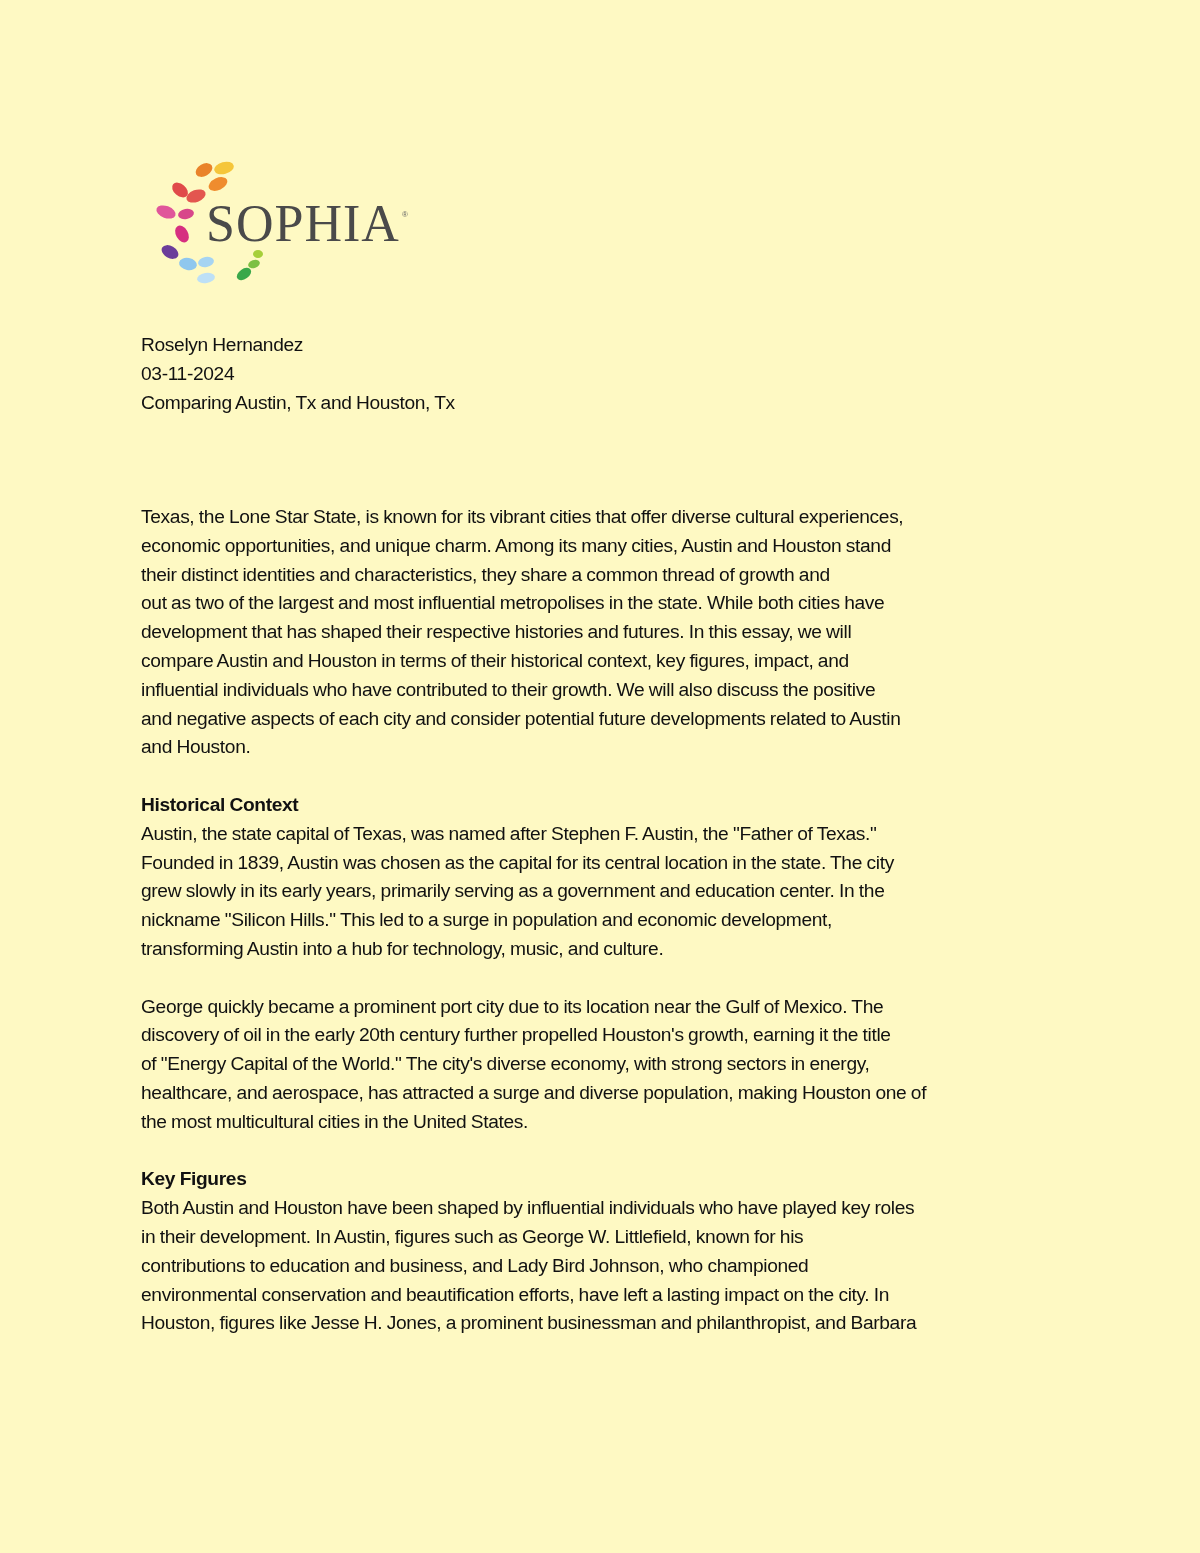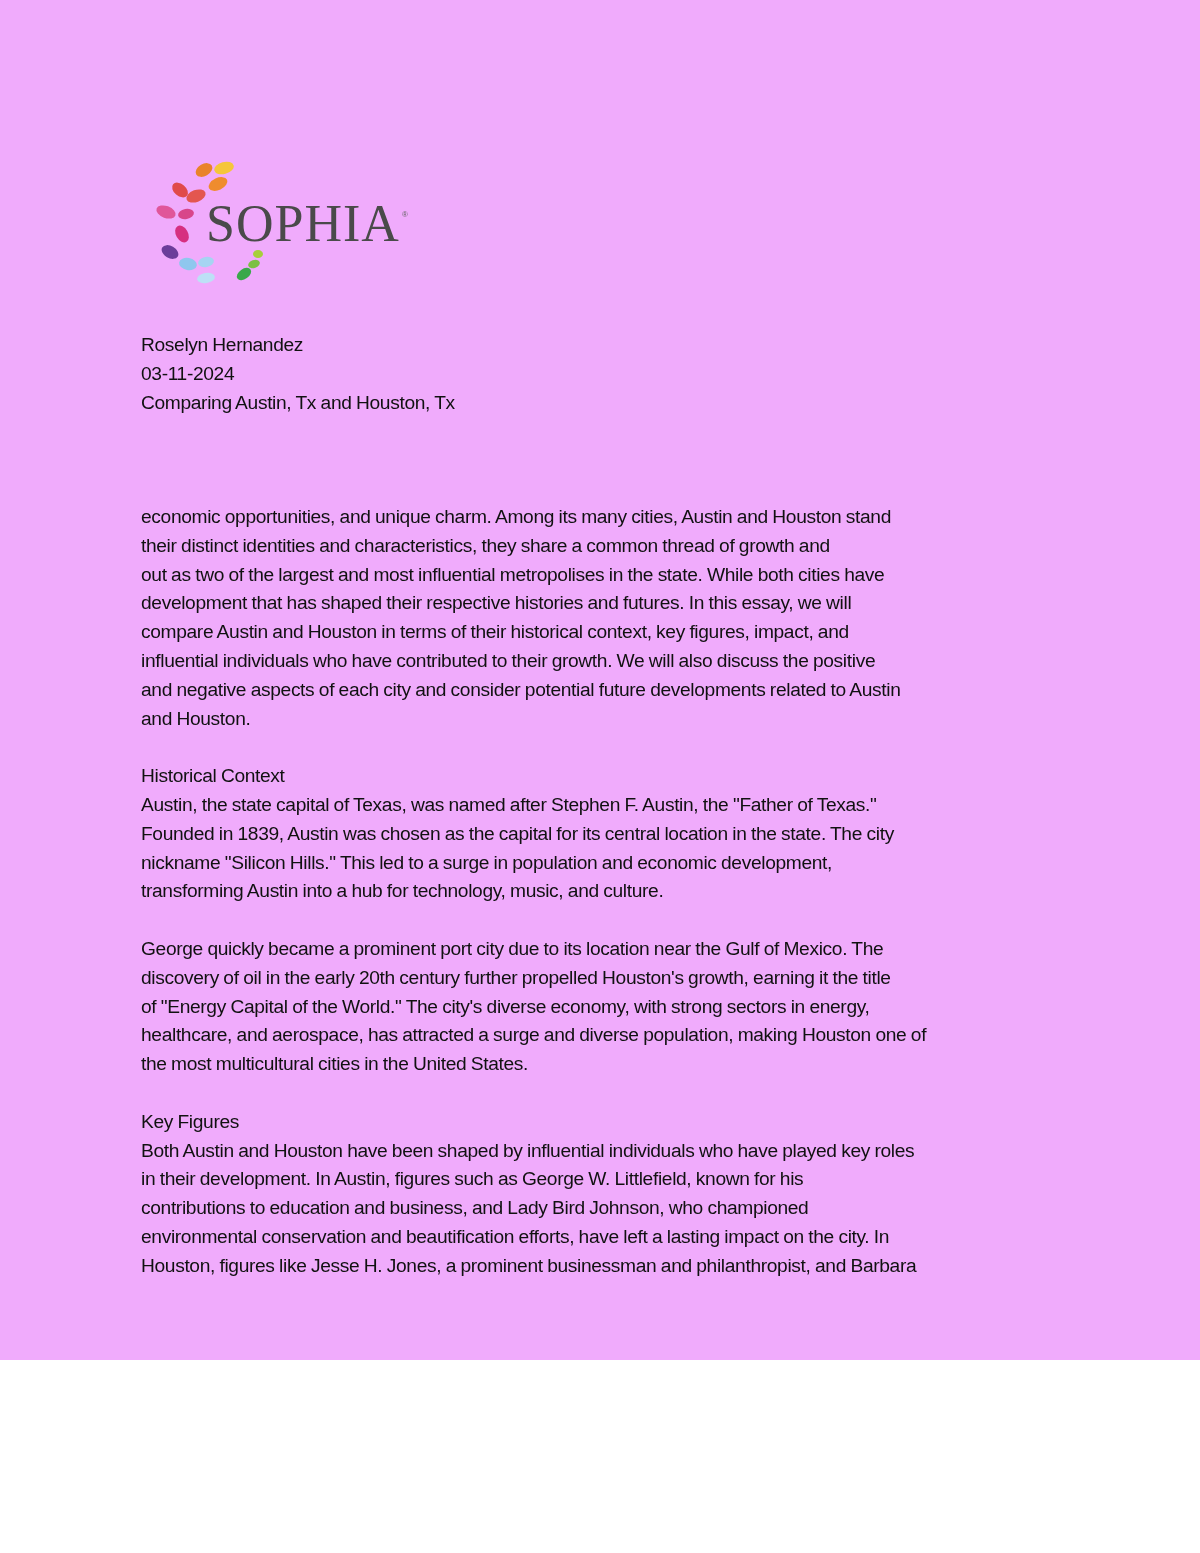--- a/index.html
+++ b/index.html
@@ -7,22 +7,22 @@
       width: 1200px;
       height: 1553px;
       position: relative;
       overflow: hidden;
       font-family: "Liberation Sans", "DejaVu Sans", sans-serif;
       color: #111111;
     }
     .page {
       position: absolute;
       left: 0; top: 0;
-      width: 1200px; height: 1360px;
-      background: #f0abfc;
+      width: 1200px; height: 1553px;
+      background: #fef9c3;
     }
     .logo {
       position: absolute;
       left: 148px;
       top: 160px;
       width: 270px;
       height: 130px;
     }
     .logo svg { display: block; }
     .logo-word {
@@ -51,21 +51,21 @@
       line-height: 28.8px;
       letter-spacing: -0.35px;
       word-spacing: -0.5px;
       white-space: nowrap;
     }
     .header-block { top: 331px; }
     .line { display: block; height: 28.8px; }
     .body-block { top: 503px; }
     .para { display: block; }
     .para + .para { margin-top: 28.8px; }
-    .heading { display: block; }
+    .heading { display: block; font-weight: bold; }
   </style>
 </head>
 <body>
 
 <div class="page">
 
   <div class="logo">
     <svg width="130" height="130" viewBox="0 0 130 130">
       <g id="petals">
           <ellipse cx="56" cy="10" rx="9" ry="6" transform="rotate(-30 56 10)" fill="#e9832a"></ellipse>
@@ -90,34 +90,36 @@
   </div>
 
   <div class="text-block header-block">
     <span class="line">Roselyn Hernandez</span>
     <span class="line">03-11-2024</span>
     <span class="line">Comparing Austin, Tx and Houston, Tx</span>
   </div>
 
   <div class="text-block body-block">
     <div class="para" id="p-intro">
+        <span class="line">Texas, the Lone Star State, is known for its vibrant cities that offer diverse cultural experiences,</span>
         <span class="line">economic opportunities, and unique charm. Among its many cities, Austin and Houston stand</span>
         <span class="line">their distinct identities and characteristics, they share a common thread of growth and</span>
         <span class="line">out as two of the largest and most influential metropolises in the state. While both cities have</span>
         <span class="line">development that has shaped their respective histories and futures. In this essay, we will</span>
         <span class="line">compare Austin and Houston in terms of their historical context, key figures, impact, and</span>
         <span class="line">influential individuals who have contributed to their growth. We will also discuss the positive</span>
         <span class="line">and negative aspects of each city and consider potential future developments related to Austin</span>
         <span class="line">and Houston.</span>
       </div>
     <div class="para">
       <span class="line heading">Historical Context</span>
       <div id="p-hist-austin">
           <span class="line">Austin, the state capital of Texas, was named after Stephen F. Austin, the "Father of Texas."</span>
           <span class="line">Founded in 1839, Austin was chosen as the capital for its central location in the state. The city</span>
+          <span class="line">grew slowly in its early years, primarily serving as a government and education center. In the</span>
           <span class="line">nickname "Silicon Hills." This led to a surge in population and economic development,</span>
           <span class="line">transforming Austin into a hub for technology, music, and culture.</span>
         </div>
     </div>
     <div class="para" id="p-hist-houston">
         <span class="line">George quickly became a prominent port city due to its location near the Gulf of Mexico. The</span>
         <span class="line">discovery of oil in the early 20th century further propelled Houston's growth, earning it the title</span>
         <span class="line">of "Energy Capital of the World." The city's diverse economy, with strong sectors in energy,</span>
         <span class="line">healthcare, and aerospace, has attracted a surge and diverse population, making Houston one of</span>
         <span class="line">the most multicultural cities in the United States.</span>

